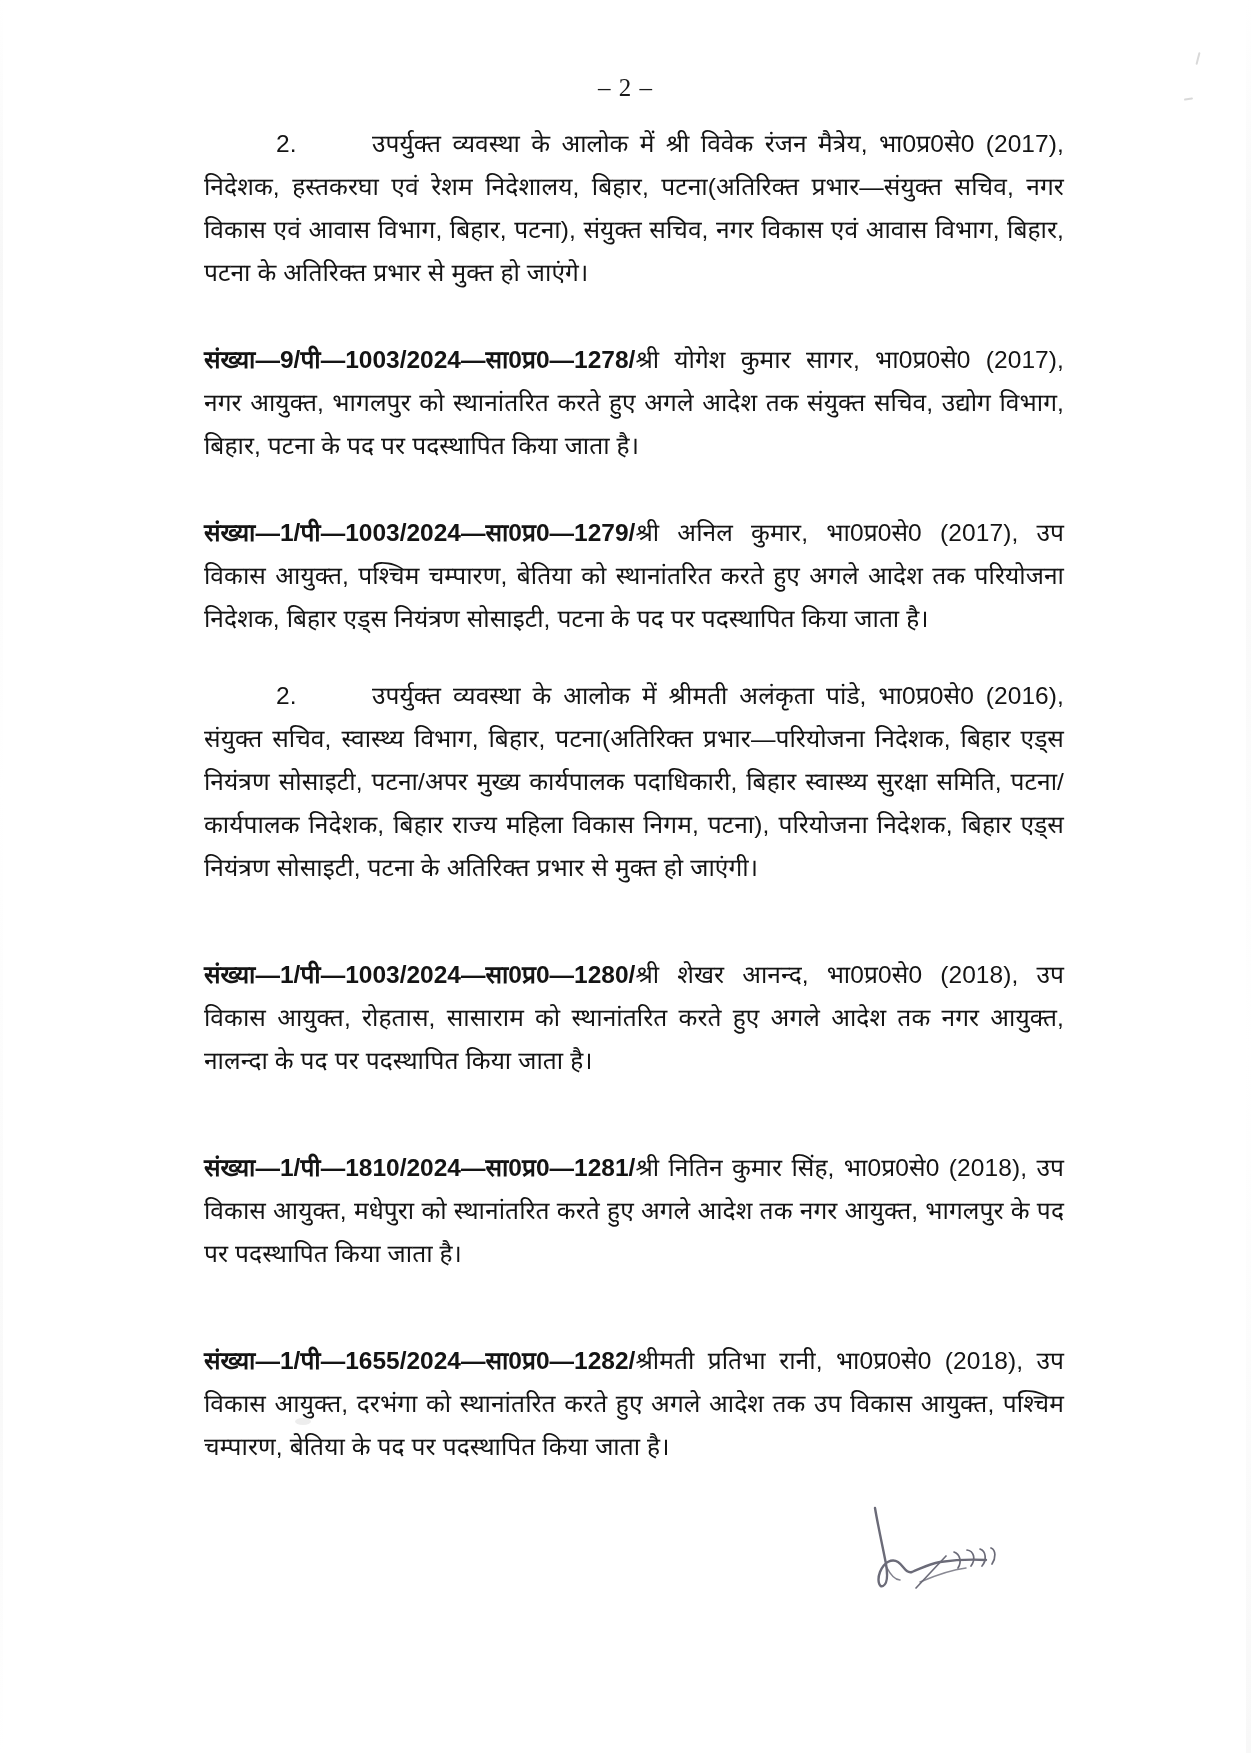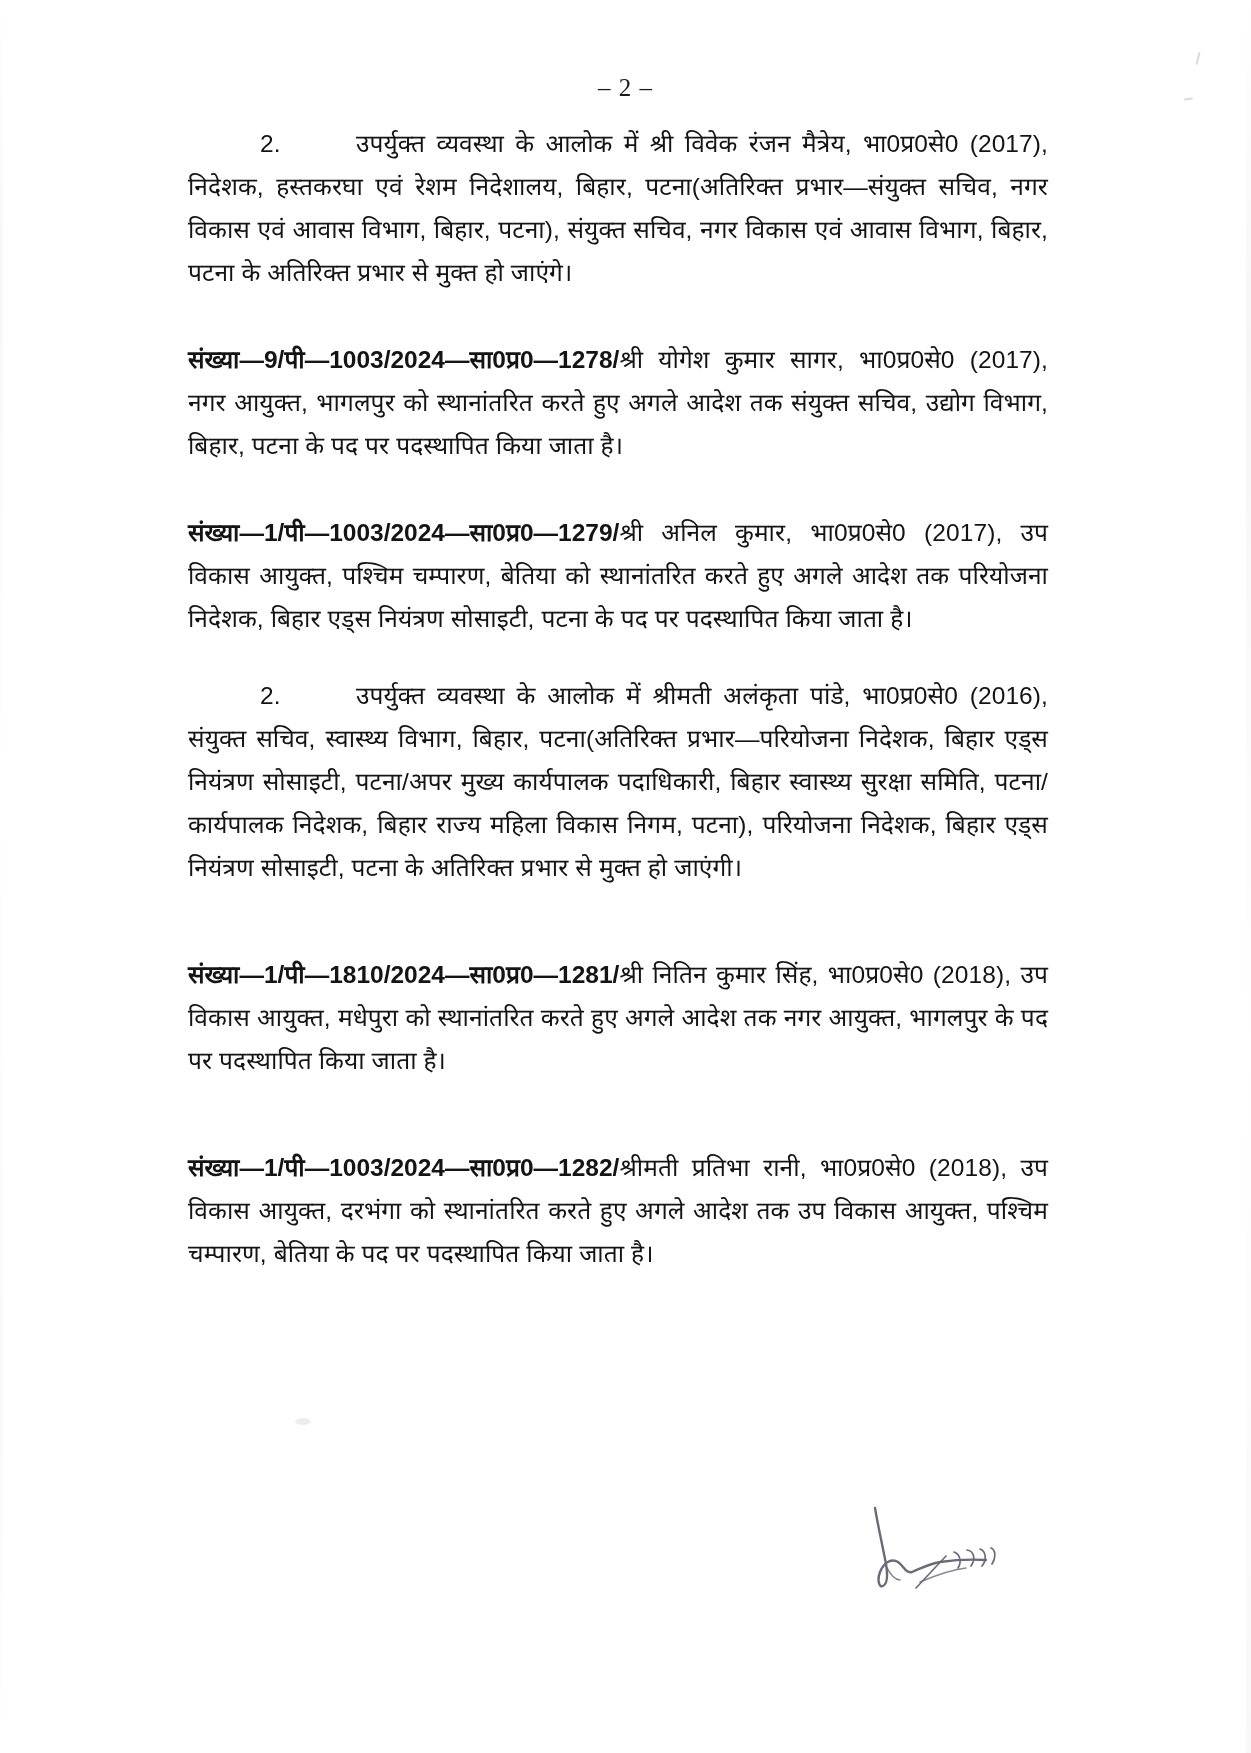--- a/index.html
+++ b/index.html
@@ -52,21 +52,21 @@
     text-align: center;
     font-size: 25px;
     letter-spacing: 1px;
     color: #1a1a1a;
     font-family: "Liberation Serif", "DejaVu Serif", serif;
   }
 
   .body-col {
     position: absolute;
     top: 122px;
-    left: 188px;
+    left: 204px;
     width: 860px;
   }
 
   .para {
     font-size: 24.5px;
     line-height: 43px;
     text-align: justify;
     text-justify: inter-word;
     color: #141414;
     margin: 0 0 30px 0;
@@ -130,27 +130,30 @@
     </p>
 
     <p class="para gap-sm">
       <span class="order-no">संख्या—1/पी—1003/2024—सा0प्र0—1279/</span><span>श्री अनिल कुमार, भा0प्र0से0 (2017), उप विकास आयुक्त, पश्चिम चम्पारण, बेतिया को स्थानांतरित करते हुए अगले आदेश तक परियोजना निदेशक, बिहार एड्स नियंत्रण सोसाइटी, पटना के पद पर पदस्थापित किया जाता है।</span>
     </p>
 
     <p class="para indented gap-xl">
       <span class="num">2.</span><span>उपर्युक्त व्यवस्था के आलोक में श्रीमती अलंकृता पांडे, भा0प्र0से0 (2016), संयुक्त सचिव, स्वास्थ्य विभाग, बिहार, पटना(अतिरिक्त प्रभार—परियोजना निदेशक, बिहार एड्स नियंत्रण सोसाइटी, पटना/अपर मुख्य  कार्यपालक पदाधिकारी, बिहार स्वास्थ्य सुरक्षा समिति, पटना/कार्यपालक निदेशक, बिहार राज्य महिला विकास निगम, पटना), परियोजना निदेशक, बिहार एड्स नियंत्रण सोसाइटी, पटना के अतिरिक्त प्रभार से मुक्त हो जाएंगी।</span>
     </p>
 
+    <p class="para gap-xl">
+      <span class="order-no">संख्या—1/पी—1003/2024—सा0प्र0—1280/</span><span>श्री शेखर आनन्द, भा0प्र0से0 (2018), उप विकास आयुक्त, रोहतास, सासाराम को स्थानांतरित करते हुए अगले आदेश तक नगर आयुक्त, नालन्दा के पद पर पदस्थापित किया जाता है।</span>
+    </p>
 
     <p class="para gap-xl">
       <span class="order-no">संख्या—1/पी—1810/2024—सा0प्र0—1281/</span><span>श्री नितिन कुमार सिंह, भा0प्र0से0 (2018), उप विकास आयुक्त, मधेपुरा को स्थानांतरित करते हुए अगले आदेश तक नगर आयुक्त, भागलपुर के पद पर पदस्थापित किया जाता है।</span>
     </p>
 
     <p class="para">
-      <span class="order-no">संख्या—1/पी—1003/2024—सा0प्र0—1282/</span><span>श्रीमती प्रतिभा रानी, भा0प्र0से0 (2018), उप विकास आयुक्त, दरभंगा को स्थानांतरित करते हुए अगले आदेश तक उप विकास आयुक्त, पश्चिम चम्पारण, बेतिया के पद पर पदस्थापित किया जाता है।</span>
+      <span class="order-no">संख्या—1/पी—1655/2024—सा0प्र0—1282/</span><span>श्रीमती प्रतिभा रानी, भा0प्र0से0 (2018), उप विकास आयुक्त, दरभंगा को स्थानांतरित करते हुए अगले आदेश तक उप विकास आयुक्त, पश्चिम चम्पारण, बेतिया के पद पर पदस्थापित किया जाता है।</span>
     </p>
 
   </div>
 
   <div class="signature-block">
     <svg viewBox="0 0 200 140" xmlns="http://www.w3.org/2000/svg" aria-hidden="true">
       <g fill="none" stroke="#6b6b78" stroke-linecap="round" stroke-linejoin="round">
         <path d="M47 12 C 50 30, 55 52, 58 68 C 60 80, 59 88, 55 90 C 51 92, 49 84, 52 76 C 56 66, 64 62, 70 66 C 76 70, 78 78, 84 76 C 92 73, 100 68, 112 66 C 126 64, 142 63, 158 64" stroke-width="2.4"></path>
         <path d="M58 70 C 62 78, 66 84, 72 84" stroke-width="1.6" opacity=".85"></path>
         <path d="M118 60 L 88 92" stroke-width="1.7"></path>

